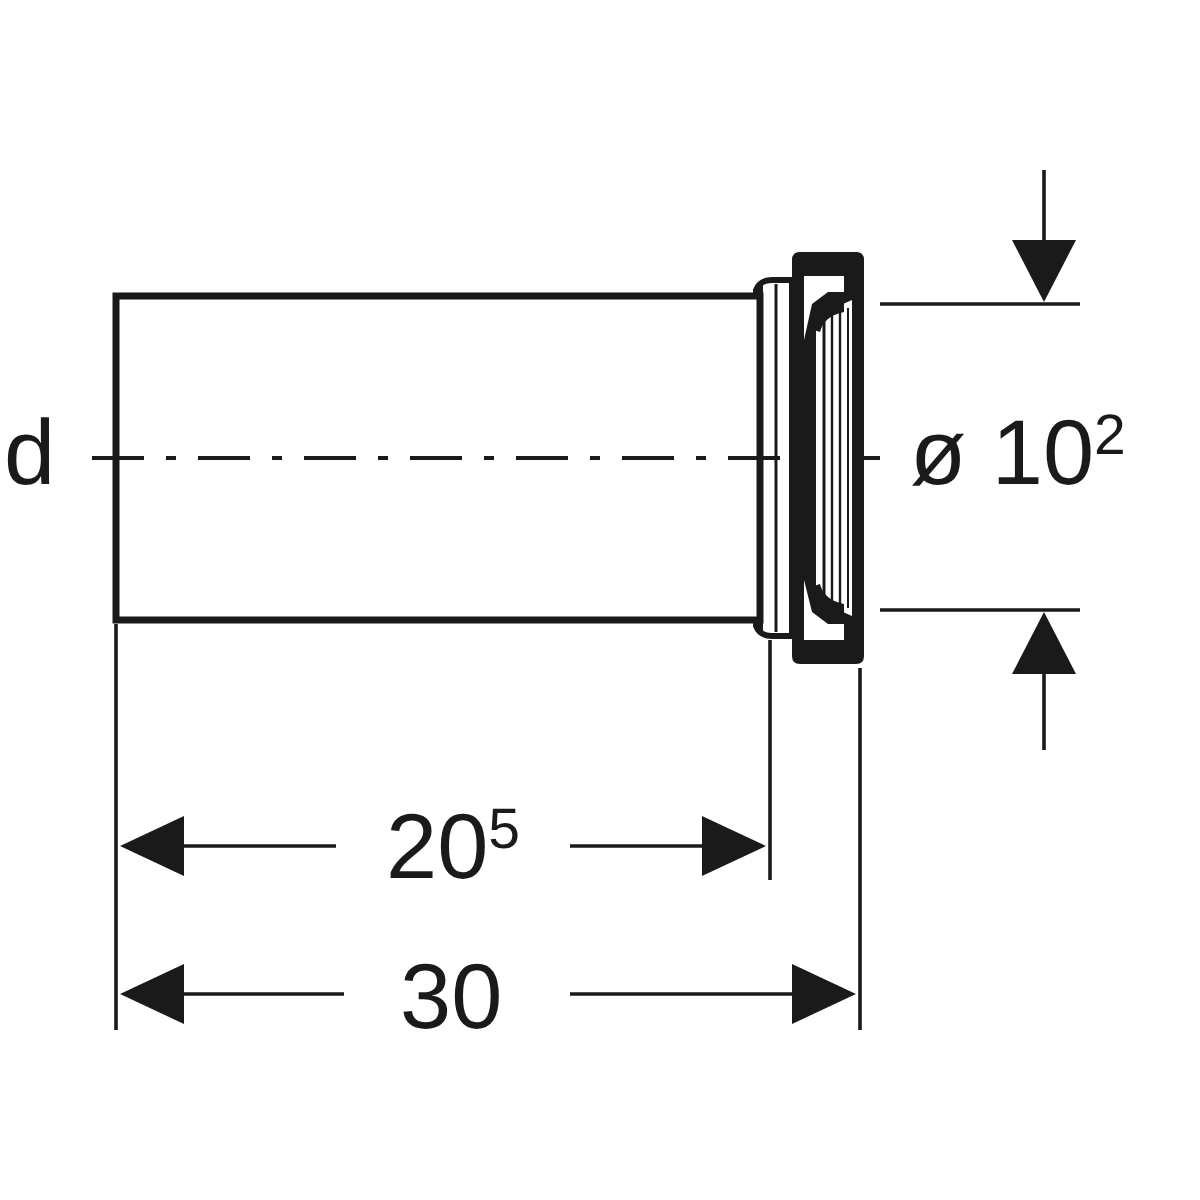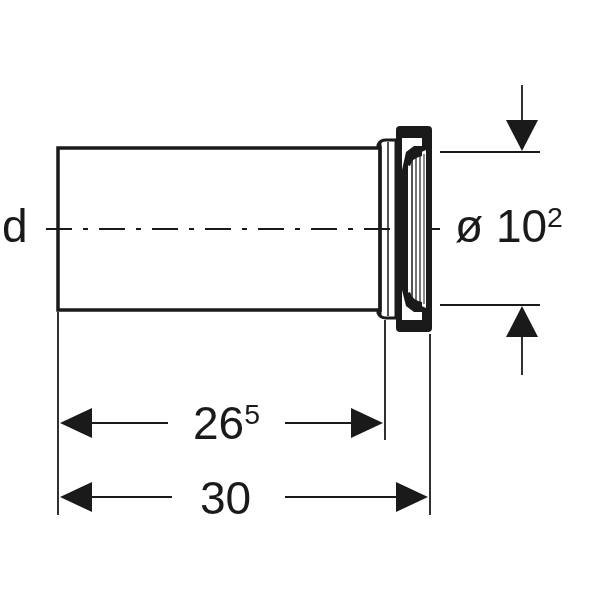--- a/index.html
+++ b/index.html
@@ -67,15 +67,15 @@
     <polygon points="428,497 396,482 396,512"></polygon>
     <polygon points="522,151 506,120 538,120"></polygon>
     <polygon points="522,306 506,337 538,337"></polygon>
   </g>
 </svg>
 
 <div class="lbl" id="lbl-d">d</div>
 
 <div class="lbl" id="lbl-dia"><span>ø 10</span><sup>2</sup></div>
 
-<div class="lbl" id="lbl-265"><span>26</span><sup>5</sup></div>
+<div class="lbl" id="lbl-265"><span>20</span><sup>5</sup></div>
 
 <div class="lbl" id="lbl-30">30</div>
 
 </body></html>

